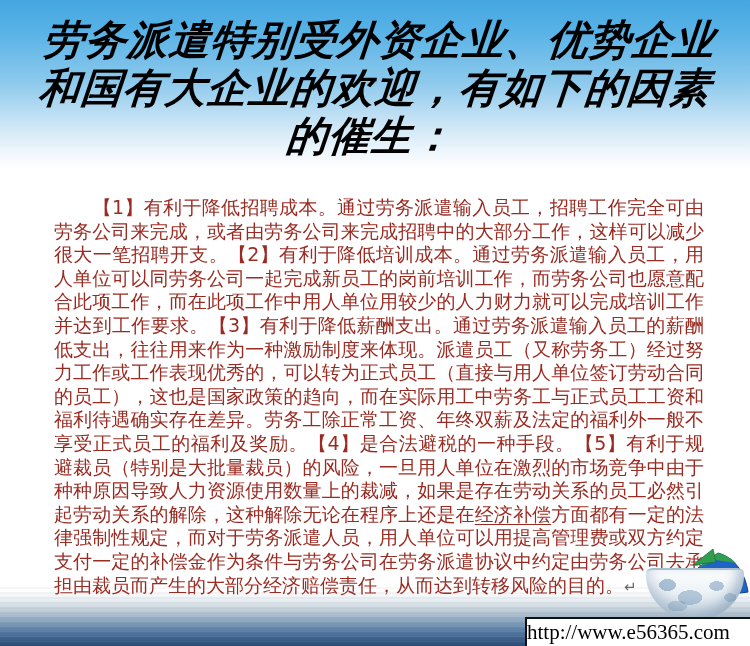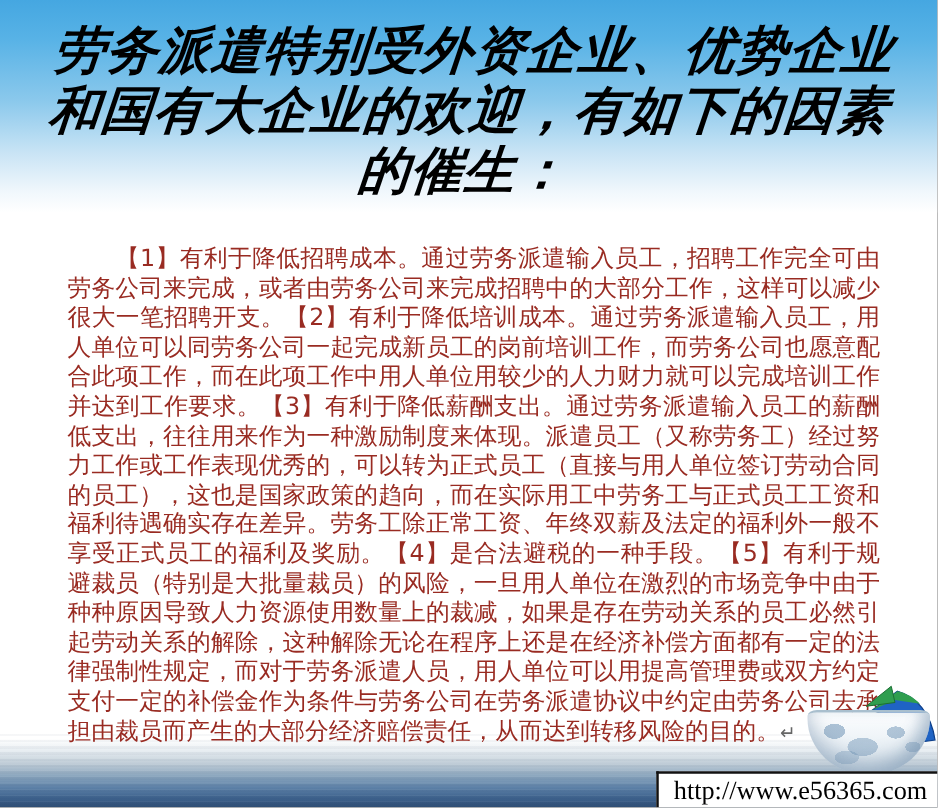--- a/index.html
+++ b/index.html
@@ -20,21 +20,21 @@
     font-family:"DejaVu Serif",serif;font-weight:bold;font-style:italic;
     font-size:41px;line-height:48px;letter-spacing:1px;
     transform:skewX(-5deg);
   }
   
   .body-text{
     position:absolute;top:177px;left:54px;width:650px;z-index:2;
     font-size:19px;line-height:23.6px;text-align:justify;
     color:#992b22;
   }
-  .u{text-underline-offset:3px;}
+  .u{text-decoration:underline;text-underline-offset:3px;}
   .ret{color:#666;font-size:15px;text-decoration:none;}
   
   .ocean{
     position:absolute;left:0;right:0;bottom:0;height:60px;z-index:1;
     background:linear-gradient(180deg,rgba(255,255,255,0) 0%,#ffffff 8%,
                #e8eef2 24%,#becbd6 42%,#8ba6be 58%,#5b7fa6 74%,
                #3d618c 88%,#2e4c73 100%);
   }
   .ocean::after{
     content:"";position:absolute;inset:0;
@@ -58,21 +58,20 @@
     box-shadow:inset 0 -12px 14px rgba(100,130,160,.38),
                inset -8px -2px 10px rgba(120,150,180,.28);
     border-top:2px solid #a9bfce;
   }
   .swoosh{position:absolute;right:0;top:0;width:58px;height:46px;}
   
   .url-box{
     position:absolute;left:525px;top:617px;width:226px;height:29px;z-index:5;
     background:#ffffff;border-top:2px solid #111;border-left:2px solid #111;
     box-sizing:border-box;display:flex;align-items:center;
-    padding-left:12px;
   }
   .url-text{
     font-family:"Liberation Serif",serif;font-size:21px;color:#000;
     white-space:nowrap;
   }
 </style>
 </head>
 <body>
 
 <div class="slide">

